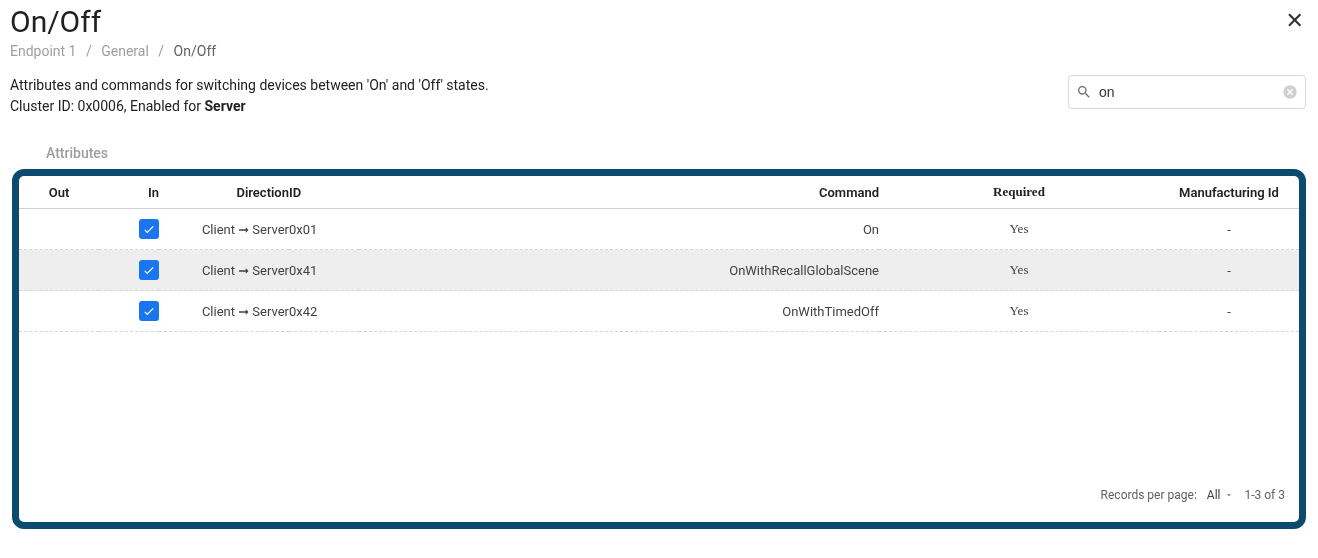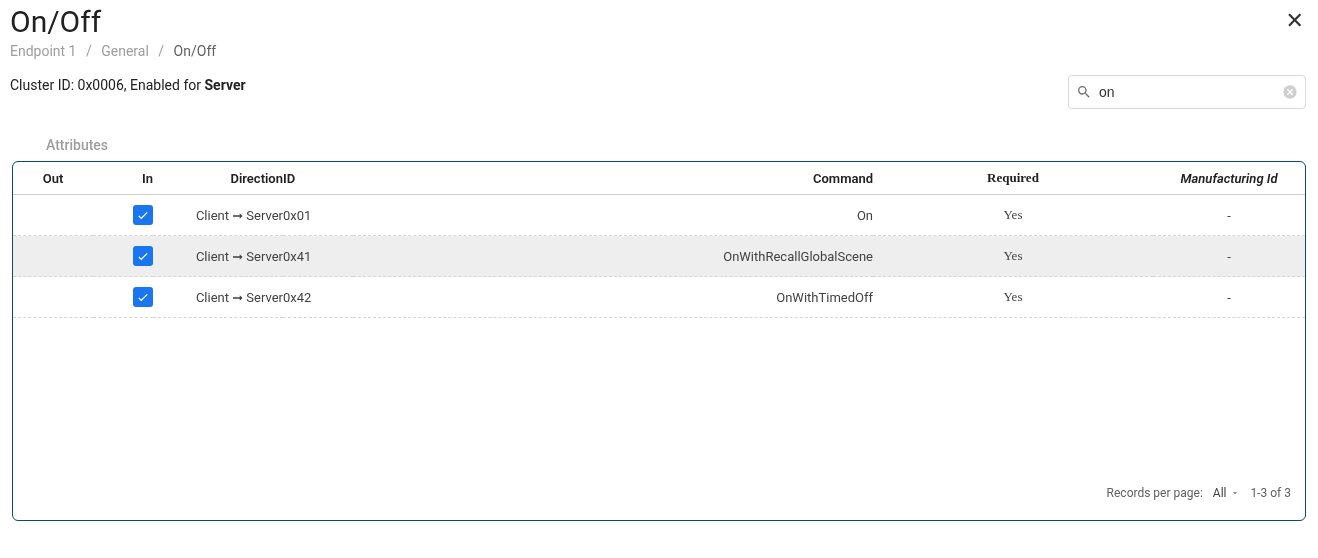--- a/index.html
+++ b/index.html
@@ -92,22 +92,22 @@
     border-radius: 4px 4px 0 0;
     cursor: pointer;
   }
   .tab.active {
     background: #3f9cf5;
     color: #fff;
   }
 
   .table-card {
     margin: 0 12px 12px 12px;
-    border: 1px solid #0c4a6e;
-    border-radius: 6px;
+    border: 7px solid #0c4a6e;
+    border-radius: 12px;
     min-height: 360px;
     position: relative;
     overflow: hidden;
   }
   table {
     width: 100%;
     border-collapse: collapse;
     font-size: 13px;
   }
   thead th {
@@ -123,21 +123,21 @@
     color: #424242;
   }
   tbody tr.alt { background: #eeeeee; }
 
   .col-out  { width: 80px;  text-align: center; }
   .col-in   { width: 60px;  text-align: center; }
   .col-dir  { width: 130px; }
   .col-id   { width: 70px; }
   .col-cmd  { width: 520px; text-align: center; }
   .col-req  { width: 280px; text-align: center; font-family: Liberation Serif, serif; }
-  .col-mfg  { width: auto;  text-align: center; font-style: italic; }
+  .col-mfg  { width: auto;  text-align: center; }
 
   th.col-out,  td.col-out  { text-align: center; }
   th.col-in,   td.col-in   { text-align: right; }
   th.col-dir,  td.col-dir  { text-align: right; }
   th.col-cmd,  td.col-cmd  { text-align: right; }
   th.col-req,  td.col-req  { text-align: center; }
   th.col-mfg,  td.col-mfg  { text-align: center; }
 
   .checkbox {
     display: inline-flex;
@@ -182,20 +182,21 @@
 <div class="breadcrumb">
   <span>Endpoint 1</span>
   <span class="sep">/</span>
   <span>General</span>
   <span class="sep">/</span>
   <span class="current">On/Off</span>
 </div>
 
 <div class="header-row">
   <div class="desc">
+    <div>Attributes and commands for switching devices between 'On' and 'Off' states.</div>
     <div>
       <span>Cluster ID: 0x0006, Enabled for </span><span class="bold">Server</span>
     </div>
   </div>
 
   <div class="search-wrap">
     <svg class="search-icon" viewBox="0 0 24 24">
       <path d="M15.5 14h-.79l-.28-.27A6.471 6.471 0 0016 9.5 6.5 6.5 0 109.5 16c1.61 0 3.09-.59 4.23-1.57l.27.28v.79l5 4.99L20.49 19l-4.99-5zM9.5 14A4.5 4.5 0 119.5 5a4.5 4.5 0 010 9z"></path>
     </svg>
     <input class="search-input" type="text" value="on" style="">

